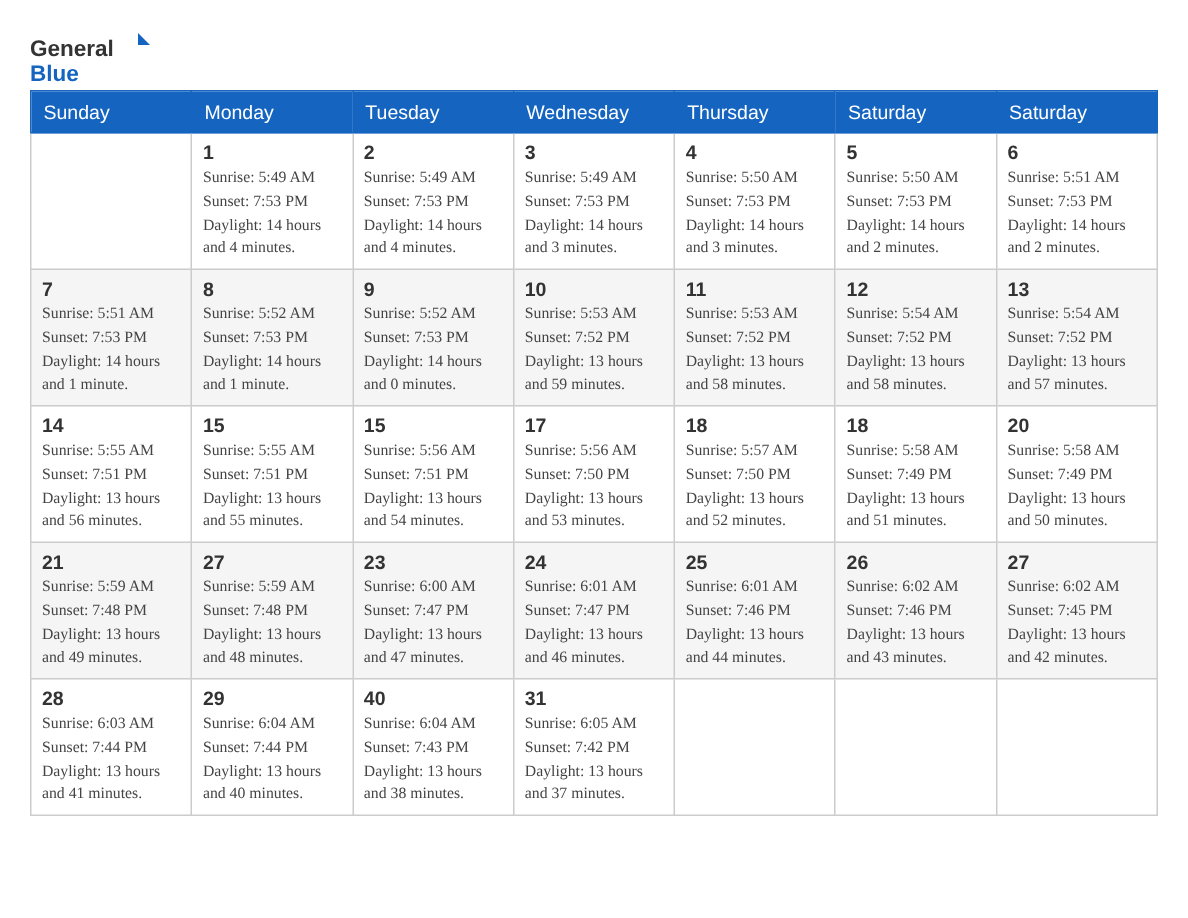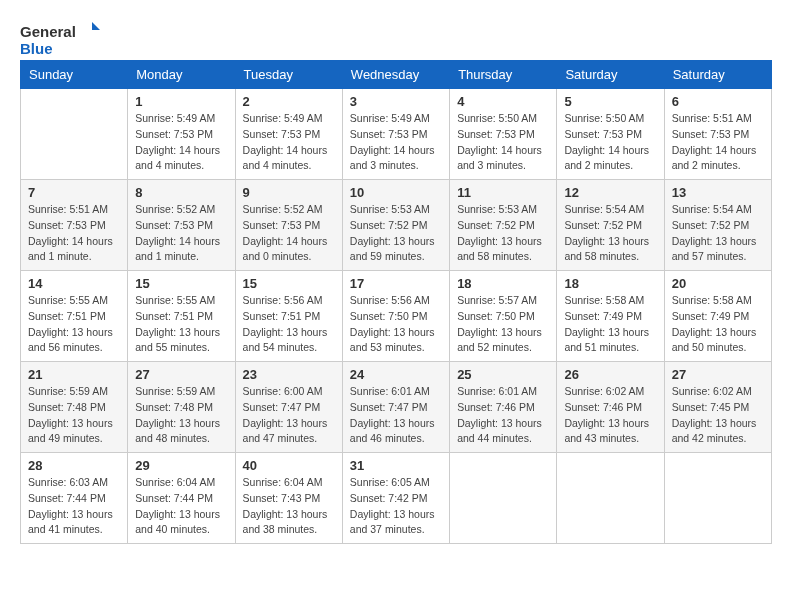--- a/index.html
+++ b/index.html
@@ -64,20 +64,21 @@
       font-size: 13px;
       font-weight: bold;
       color: #333;
       display: block;
       margin-bottom: 2px;
     }
     .day-detail {
       color: #444;
       font-size: 10.5px;
       line-height: 1.5;
+      font-family: Liberation Serif, serif;
     }
   </style>
 </head>
 <body>
 
 <div class="header">
   <div class="logo">
     <svg width="80" height="40" viewBox="0 0 80 40" xmlns="http://www.w3.org/2000/svg">
       <text x="0" y="17" font-size="15" font-weight="bold" fill="#333" font-family="Arial">General</text>
       <polygon points="72,2 80,10 72,10" fill="#1565c0"></polygon>

